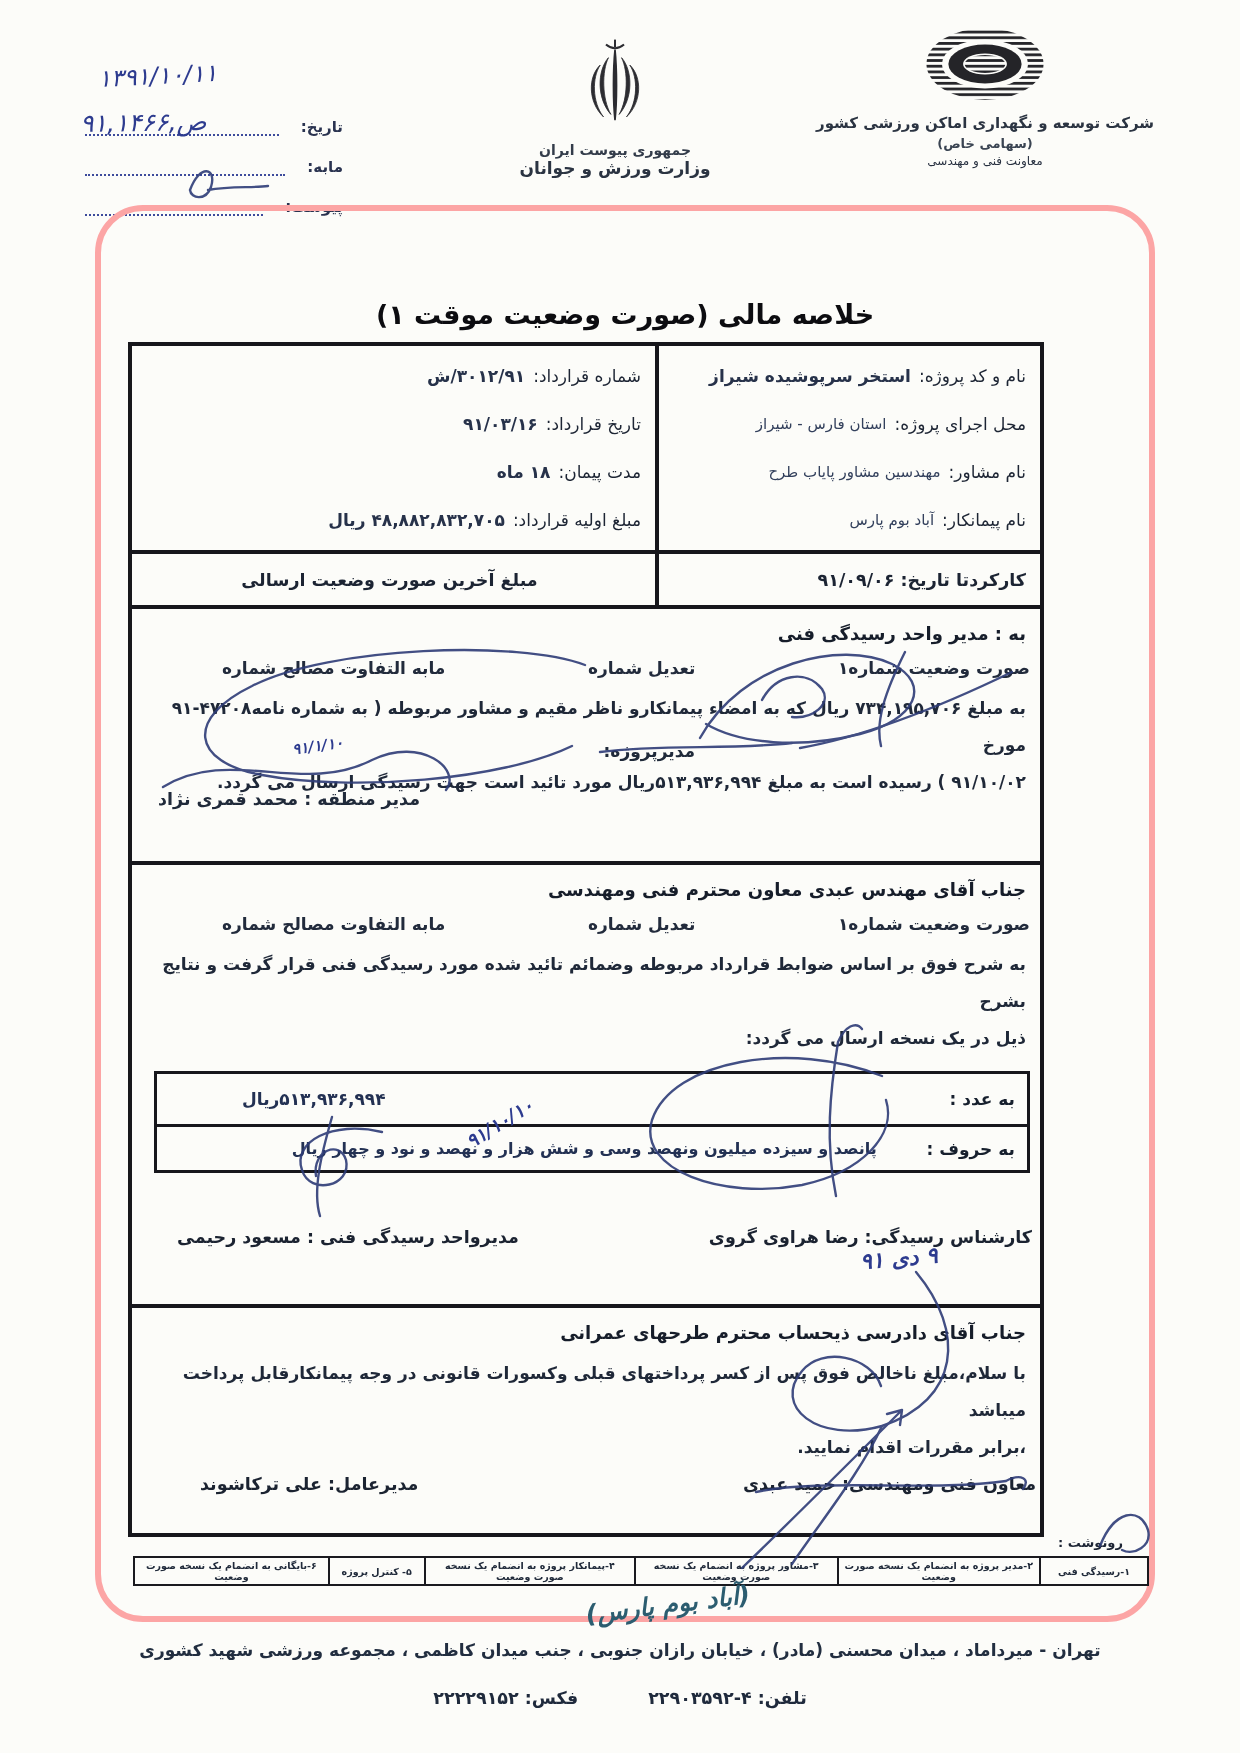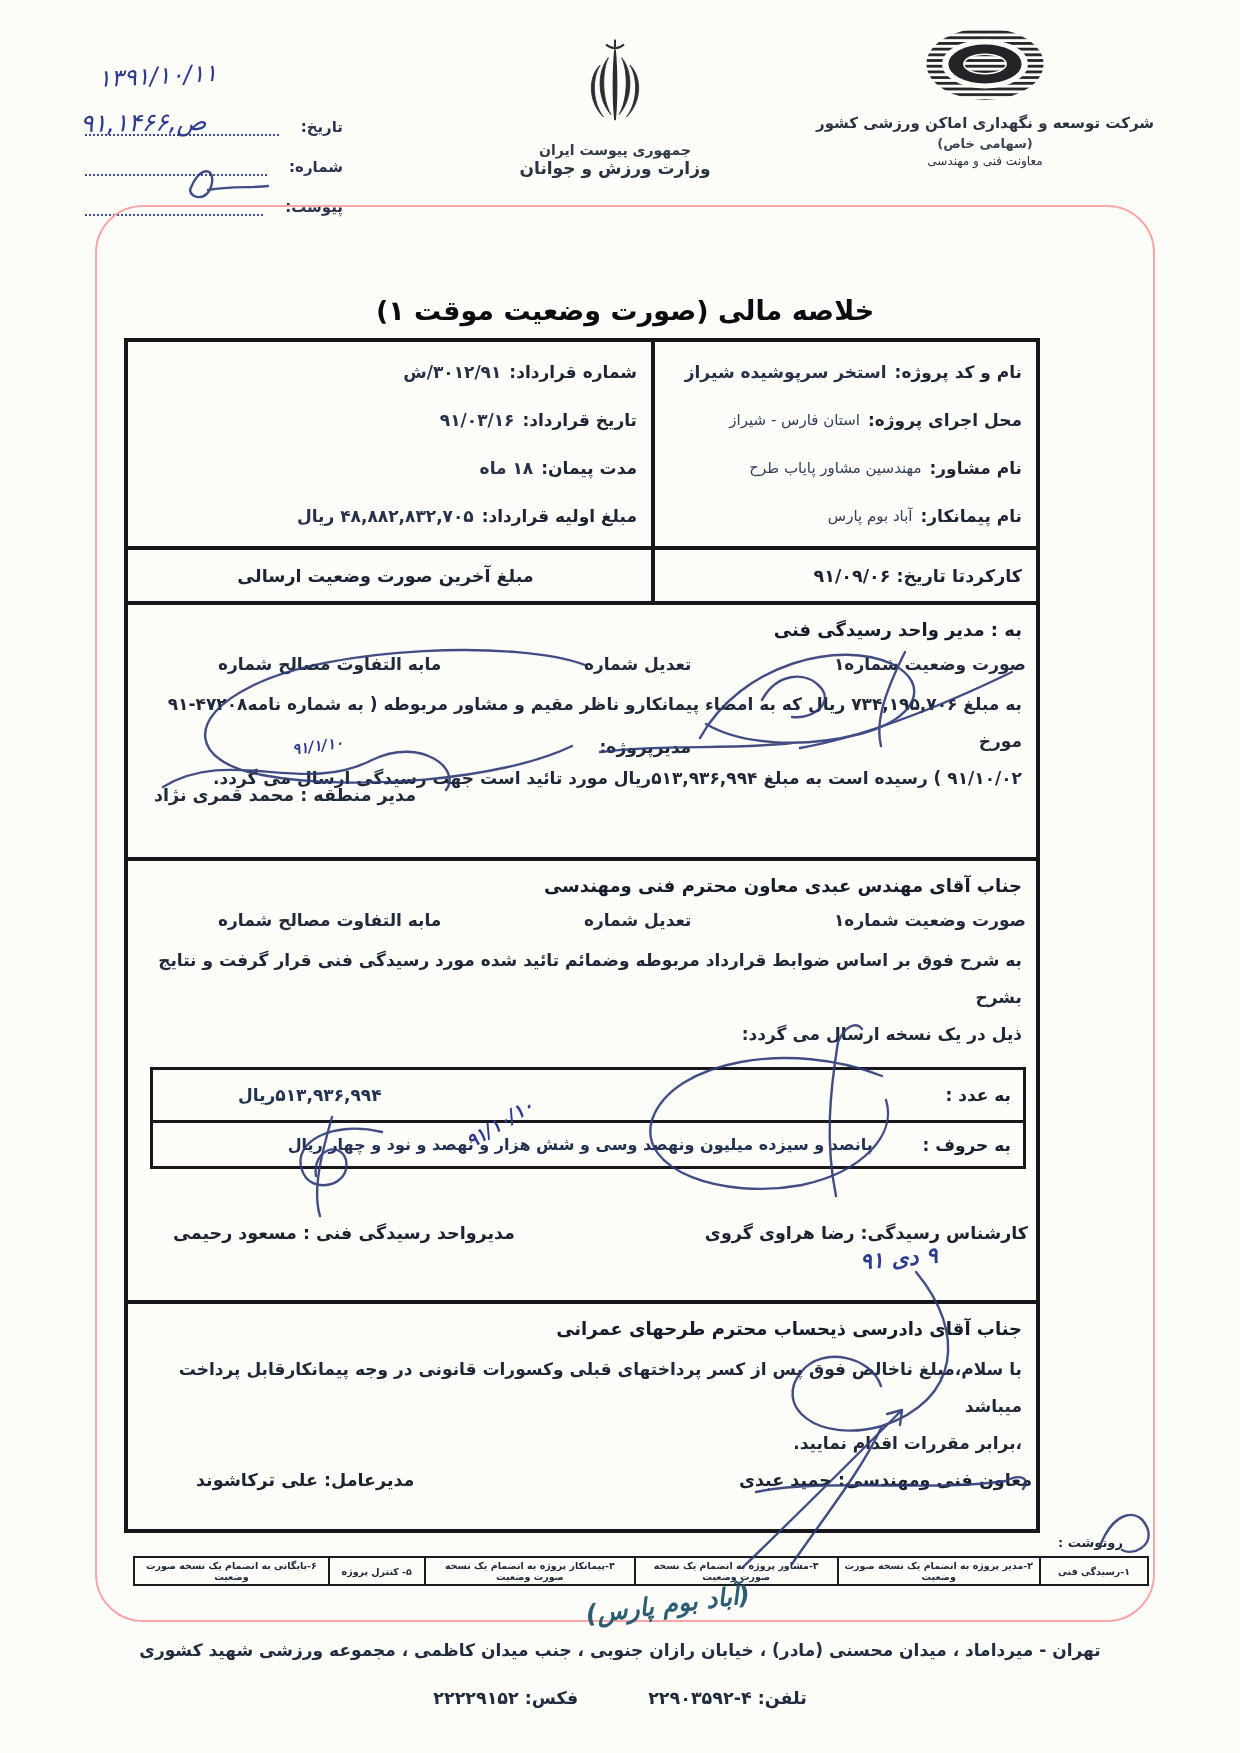--- a/index.html
+++ b/index.html
@@ -26,33 +26,33 @@
   .gov-center .line1 { font-size:14px; font-weight:bold; color:#333c4a; margin-top:6px; }
   .gov-center .line2 { font-size:17px; font-weight:bold; color:#2b3442; margin-top:0; }
   .co-right { position:absolute; top:24px; left:770px; width:430px; text-align:center; }
   .co-right .co-name { font-size:15px; font-weight:bold; color:#2b3442; margin-top:6px; }
   .co-right .co-type { font-size:13px; font-weight:bold; color:#3a4452; margin-top:4px; }
   .co-right .co-dept { font-size:12px; font-weight:normal; color:#273040; margin-top:3px; }
   
   .main-box {
     position:absolute; top:205px; left:95px;
     width:1060px; height:1417px;
-    border:2px solid #fca5a5; border-radius:48px;
+    border:6px solid #fca5a5; border-radius:48px;
   }
   .doc-title { position:absolute; top:88px; width:100%; text-align:center;
     font-size:27px; font-weight:bold; color:#0c0c10; }
   
   .doc-table { position:absolute; top:131px; left:27px; width:916px; border:4px solid #17171c; background:transparent; }
   .sec { position:relative; border-bottom:4px solid #17171c; }
   .sec:last-child { border-bottom:none; }
   .split { display:flex; }
   .cell-r { width:385px; border-left:4px solid #17171c; padding:6px 14px 6px 6px; }
   .cell-l { flex:1; padding:6px 14px 6px 6px; }
   .info-line { height:48px; display:flex; align-items:center; gap:8px; font-size:17px; }
-  .info-label { font-weight:bold; color:#1d2534; white-space:nowrap; }
+  .info-label { font-weight:normal; color:#1d2534; white-space:nowrap; }
   .info-val { font-weight:600; color:#27324a; }
   .info-val.light { font-weight:normal; font-size:15px; color:#33405c;text-align:right; }
   .sec2 { height:55px; }
   .sec2 .cell-r, .sec2 .cell-l { display:flex; align-items:center; }
   .sec2 .cell-l { justify-content:center; }
   .work-line { font-size:17.5px; font-weight:bold; color:#1c2433; }
   .sec-head { font-size:18px; font-weight:bold; color:#161d2a; padding:14px 14px 0 0; }
   .cols { display:flex; justify-content:space-between; padding:14px 10px 0 90px;
     font-size:17px; font-weight:bold; color:#222b3c; }
   .para { font-size:17px; font-weight:bold; color:#1f2838; text-align:right; padding:0 14px; line-height:37px; }
@@ -100,21 +100,21 @@
 <body>
 
 <div class="page">
 
   <div class="lh-left">
     <div class="lh-row">
       <span class="lh-label">تاریخ:</span>
       <span class="lh-dots"></span>
     </div>
     <div class="lh-row">
-      <span class="lh-label">شماره:</span>
+      <span class="lh-label">مابه:</span>
       <span class="lh-dots"></span>
     </div>
     <div class="lh-row">
       <span class="lh-label">پیوست:</span>
       <span class="lh-dots"></span>
     </div>
   </div>
   <span class="hw hw-date">۱۳۹۱/۱۰/۱۱</span>
   <span class="hw hw-number">ص,۹۱,۱۴۶۶</span>
 

